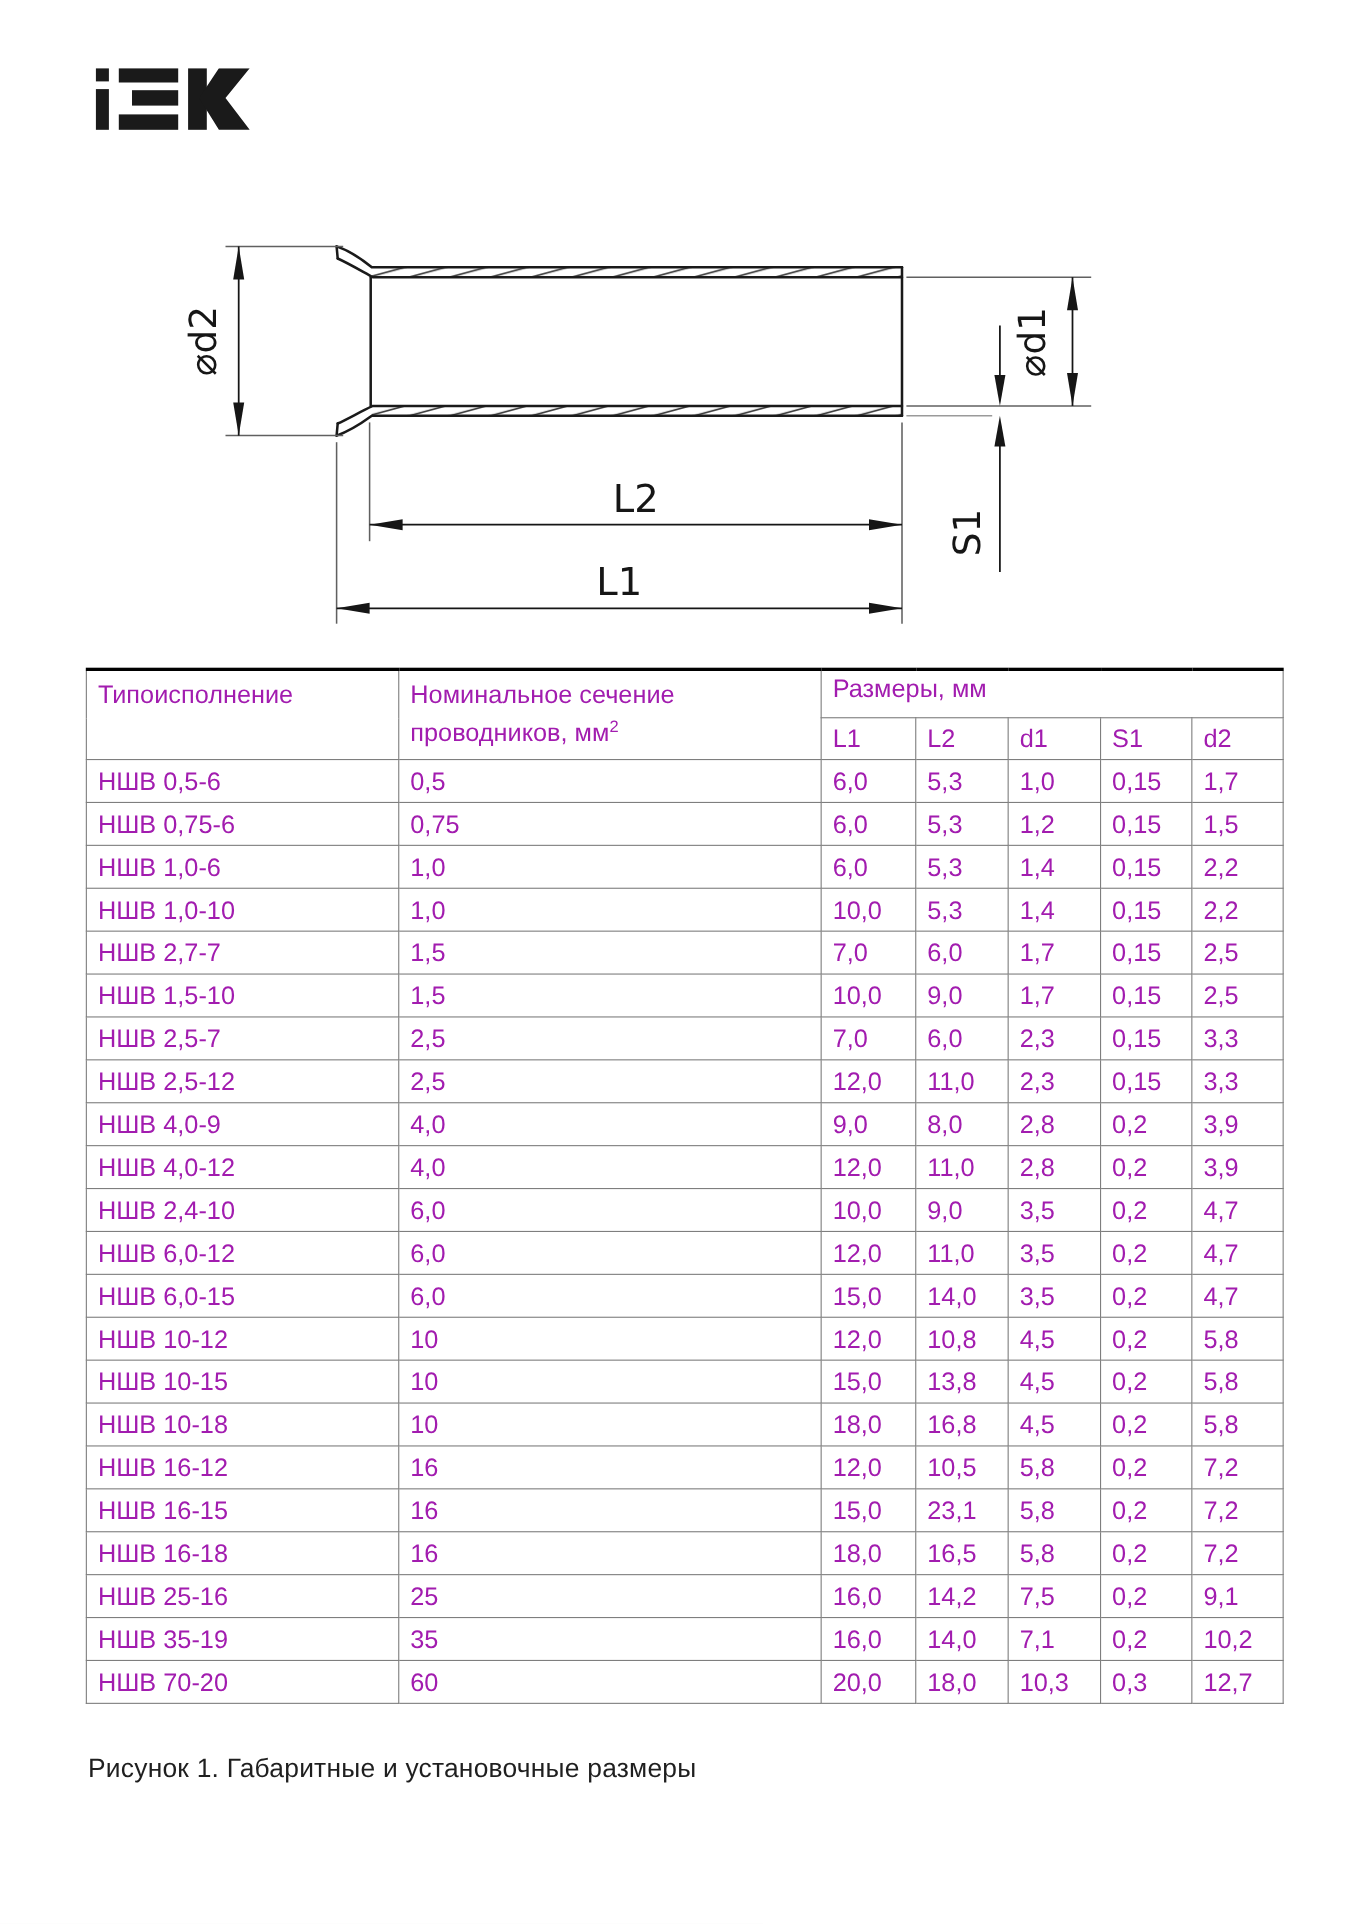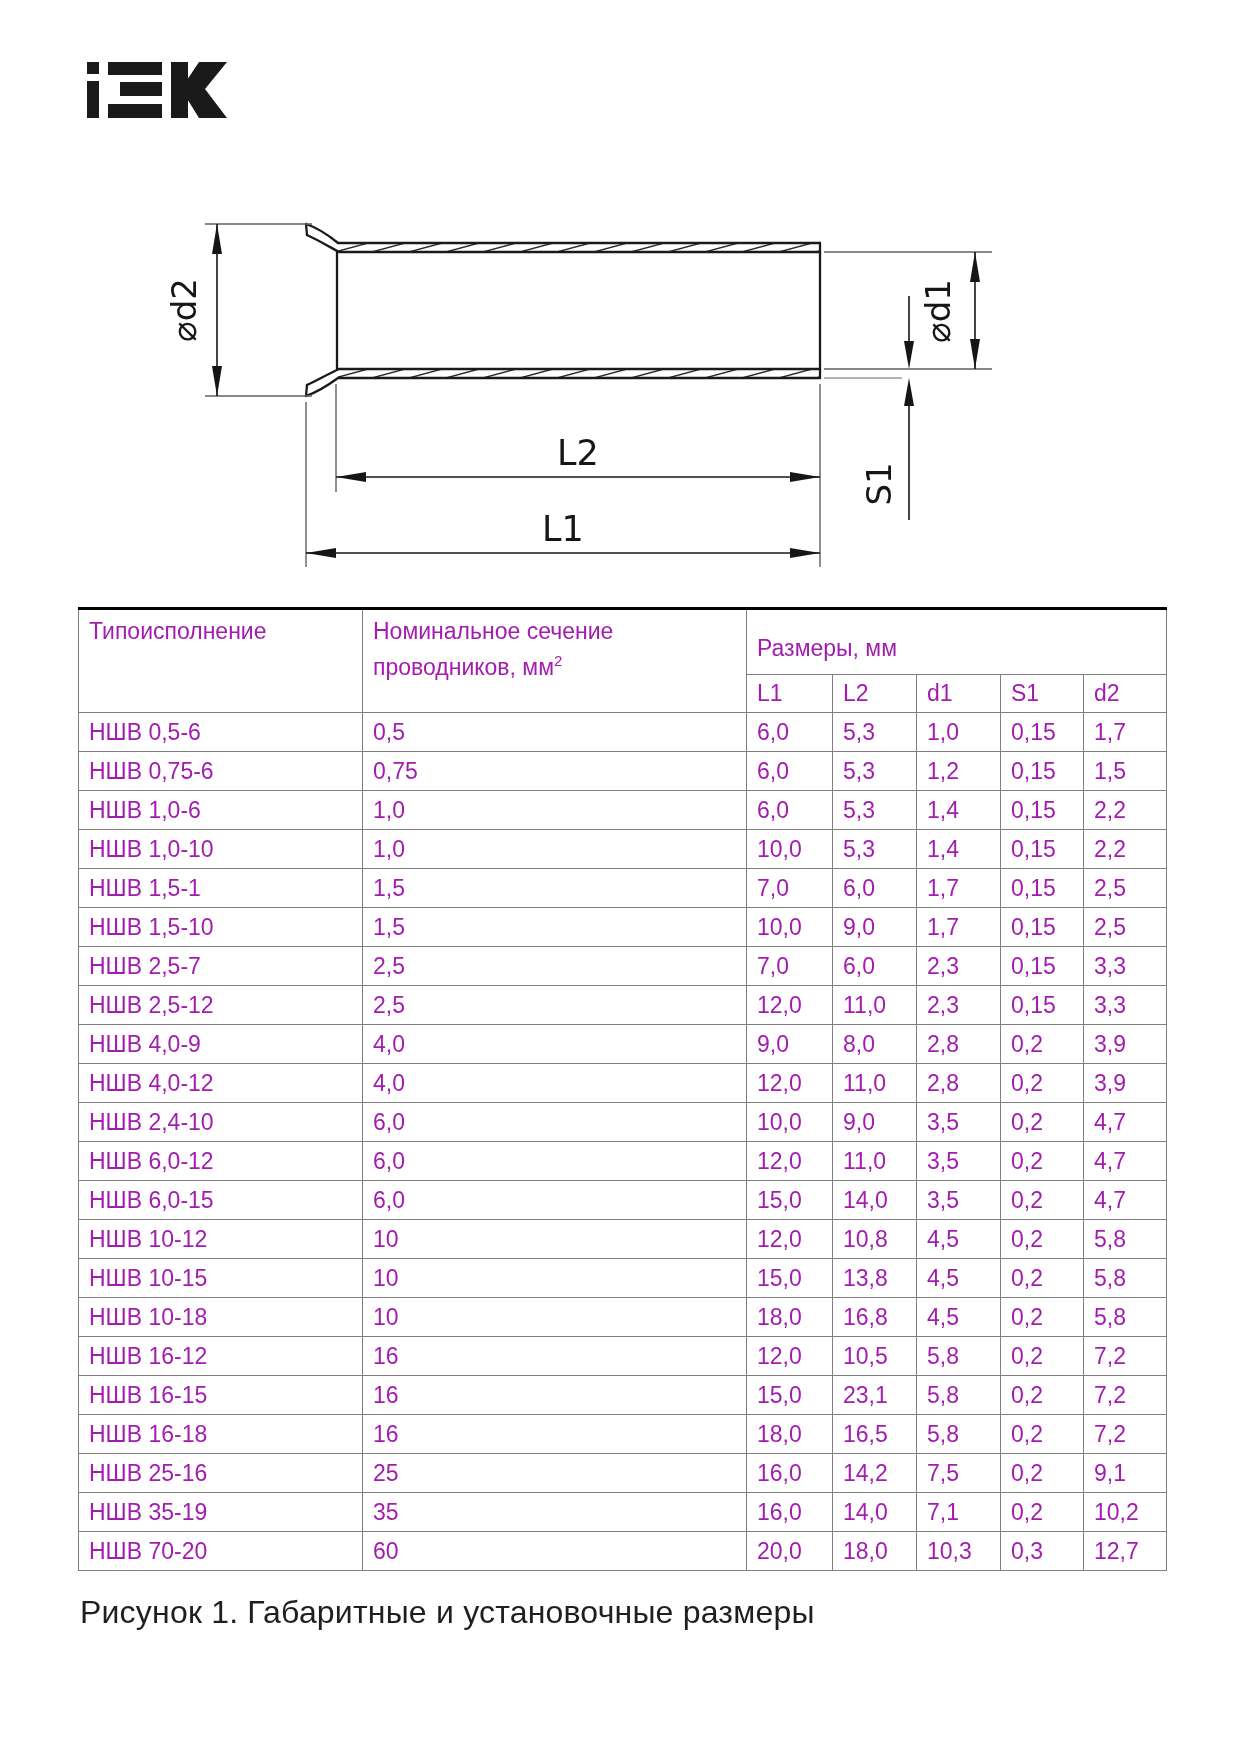--- a/index.html
+++ b/index.html
@@ -16,28 +16,28 @@
     position:absolute; left:78px; top:607px; width:1088px;
     border-collapse:collapse; table-layout:fixed;
     font-size:23px; color:#a21caf;
   }
   .dim-table th, .dim-table td {
     border:1.5px solid #7e7e7e; font-weight:normal; text-align:left;
     padding:0 4px 0 10px; overflow:hidden; white-space:nowrap;
   }
   .dim-table thead tr.hrow1 th { border-top:3px solid #000000; }
   .dim-table th.merged { vertical-align:top; padding-top:7px; line-height:29px; }
-  .dim-table th.sizes-span { height:39px; vertical-align:top; padding-top:25px; }
+  .dim-table th.sizes-span { height:39px; vertical-align:top; padding-top:3px; }
   .dim-table tr.hrow2 th { height:37px; vertical-align:middle; }
   .dim-table tbody td { height:38px; vertical-align:middle; }
   sup.sq { font-size:15px; }
 
   .caption {
     position:absolute; left:80px; top:1594px;
-    font-size:32px; color:#1f1f1f; letter-spacing:0.2px;
+    font-size:24px; color:#1f1f1f; letter-spacing:0.2px;
   }
 </style>
 </head>
 <body>
 
 <div class="page">
 
   <svg class="logo-svg" width="145" height="58" viewBox="0 0 145 58">
     <g fill="#1a1a1a">
       <rect x="0" y="0" width="12" height="12"></rect>
@@ -180,21 +180,21 @@
         <tr>
           <td>НШВ 1,0-10</td>
           <td>1,0</td>
           <td>10,0</td>
           <td>5,3</td>
           <td>1,4</td>
           <td>0,15</td>
           <td>2,2</td>
         </tr>
         <tr>
-          <td>НШВ 1,5-1</td>
+          <td>НШВ 2,7-7</td>
           <td>1,5</td>
           <td>7,0</td>
           <td>6,0</td>
           <td>1,7</td>
           <td>0,15</td>
           <td>2,5</td>
         </tr>
         <tr>
           <td>НШВ 1,5-10</td>
           <td>1,5</td>

